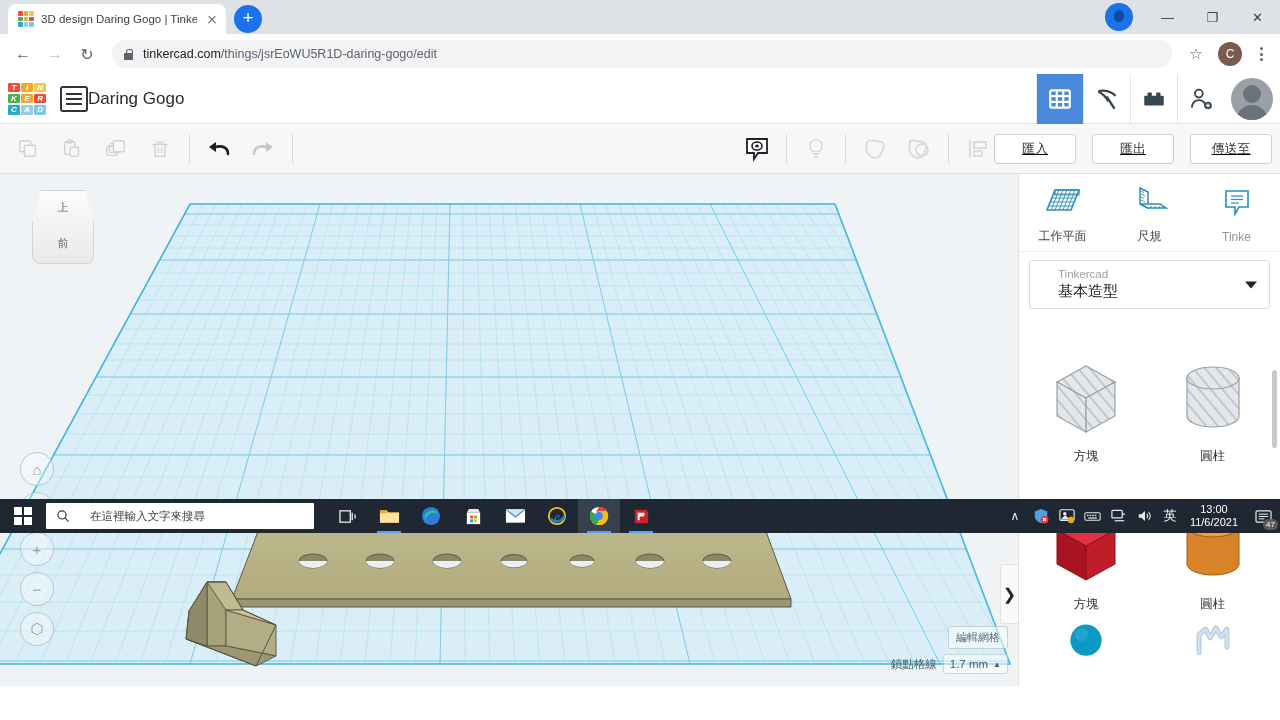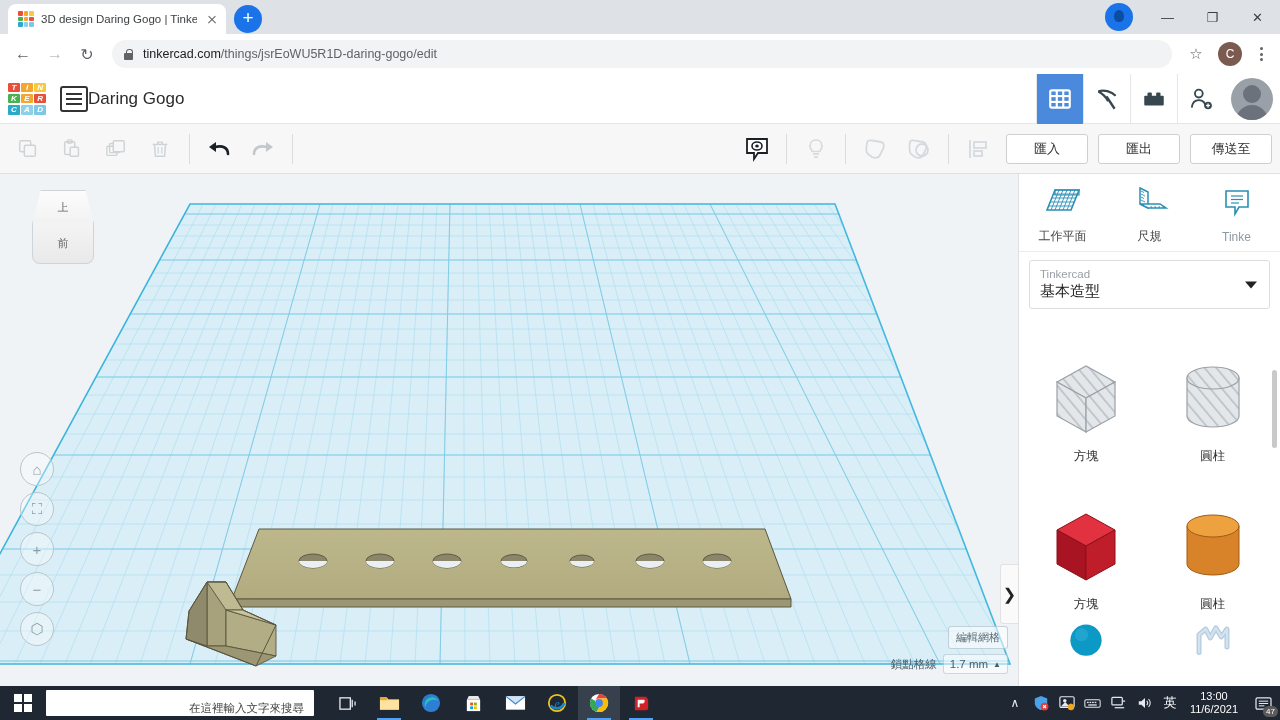--- a/index.html
+++ b/index.html
@@ -3,21 +3,21 @@
 <meta charset="utf-8">
 <style>
   * { box-sizing: border-box; margin: 0; padding: 0; }
   html, body {
     width: 1280px; height: 720px; overflow: hidden;
     font-family: "Liberation Sans", sans-serif;
     background: #fff;
   }
 
   
-  .browser { width: 1280px; height: 686px; background: #fde047; position: relative; }
+  .browser { width: 1280px; height: 499px; background: #fde047; position: relative; }
 
   .tabstrip { height: 34px; background: #dee1e6; display: flex; align-items: flex-end; padding-left: 8px; position: relative; }
   .tab {
     height: 30px; width: 218px; background: #fff; border-radius: 8px 8px 0 0;
     display: flex; align-items: center; padding: 0 6px 0 10px; gap: 7px; position: relative;
   }
   .tab-favicon { width: 16px; height: 16px; display: grid; grid-template-columns: repeat(3,1fr); grid-template-rows: repeat(3,1fr); gap: 1px; }
   .tab-favicon i { display:block; border-radius:1px; }
   .tab-title { font-size: 11.5px; color: #3c4043; white-space: nowrap; overflow: hidden; flex: 1; text-overflow: clip; }
   .tab-close { width: 16px; height: 16px; position: relative; flex: none; }
@@ -70,21 +70,21 @@
   .hicon.avatar { width: 56px; border-left:none; }
   .av-circle { width: 42px; height: 42px; border-radius:50%; background:#9aa0a8; position:relative; overflow:hidden; }
   .av-circle::before { content:""; position:absolute; left:12px; top:7px; width:18px; height:18px; border-radius:50%; background:#6b727b; }
   .av-circle::after { content:""; position:absolute; left:5px; top:27px; width:32px; height:24px; border-radius:16px 16px 0 0; background:#6b727b; }
 
   .toolbar { height: 50px; background:#f7f7f7; border-bottom:1px solid #e0e0e0; display:flex; align-items:center; position:relative; }
   .tbgroup { display:flex; align-items:center; height:34px; }
   .tbsep { width:1px; height:30px; background:#dcdcdc; margin:0 7px; }
   .tbtn { width:44px; height:34px; display:flex; align-items:center; justify-content:center; }
   .tb-right { position:absolute; left: 735px; display:flex; align-items:center; }
-  .tb-btns { position:absolute; right: 8px; display:flex; gap: 10px; }
+  .tb-btns { position:absolute; right: 8px; display:flex; gap: 16px; text-decoration: underline; }
   .tb-btns button {
     height: 30px; min-width: 82px; background:#fff; border:1px solid #cfcfcf; border-radius:3px;
     font-size:13px; color:#333; font-family:"Liberation Sans",sans-serif;
   }
 
   .body-area { height: 512px; display:flex; position:relative; }
 
   
   .canvas { width: 1018px; height: 512px; position: relative; overflow:hidden; background: #eef2f5; }
   .navcube { position:absolute; left:32px; top:16px; width:62px; height:74px; }
@@ -113,33 +113,33 @@
   .grid-snap .lbl { font-size:11.5px; color:#4c5b63; }
   .grid-snap .sel { background: rgba(255,255,255,0.5); border:1px solid rgba(150,170,180,0.45); border-radius:3px;
     font-size:11.5px; color:#4c5b63; padding: 3px 6px; display:flex; align-items:center; gap:5px; }
 
   
   .rpanel { width: 262px; height: 512px; background:#fff; border-left:1px solid #e0e0e0; position:relative; }
   .rp-tools { height: 78px; display:flex; align-items:center; justify-content:space-around; border-bottom:1px solid #ececec; padding-top:4px; }
   .rp-tool { display:flex; flex-direction:column; align-items:center; gap:4px; width:76px; }
   .rp-tool span { font-size:12px; color:#444; }
   .rp-tool span.notes { color:#8c9aa3; }
-  .rp-select { margin: 8px 10px; border:1px solid #ddd; border-radius:3px; padding: 7px 10px; position:relative; }
+  .rp-select { margin: 8px 10px; border:1px solid #ddd; border-radius:3px; padding: 7px 28px; position:relative; }
   .rp-select .small { font-size:11.5px; color:#9aa0a6; }
   .rp-select .big { font-size:15px; color:#222; margin-top:2px; }
   .rp-select .caret { position:absolute; right:12px; top:50%; transform:translateY(-50%); border-left:6px solid transparent; border-right:6px solid transparent; border-top:7px solid #222; }
   .shapes { padding: 6px 4px 0 4px; display:grid; grid-template-columns: 1fr 1fr; row-gap: 6px; }
   .shape-cell { display:flex; flex-direction:column; align-items:center; justify-content:flex-end; height:142px; }
   .shape-cell .lbl { font-size:12.5px; color:#333; margin-top:6px;text-align:right; }
   .rp-scroll { position:absolute; right:3px; top:196px; width:5px; height:78px; background:#c9c9c9; border-radius:3px; }
 
   
   .taskbar { width:1280px; height:34px; background:#1f2733; display:flex; align-items:center; position:relative; }
   .start { width:46px; height:34px; display:flex; align-items:center; justify-content:center; }
-  .tb-search { width:268px; height:26px; background:#fff; border-radius:1px; display:flex; align-items:flex-end; gap:11px; padding:0 10px;flex-direction:column; }
+  .tb-search { width:268px; height:26px; background:#fff; border-radius:1px; display:flex; align-items:center; gap:20px; padding:0 10px; }
   .tb-search .ph { font-size:11.5px; color:#444; }
   .tb-apps { display:flex; align-items:center; height:34px; margin-left: 12px; }
   .tb-app { width:42px; height:34px; display:flex; align-items:center; justify-content:center; position:relative; }
   .tb-app.active { background:#37414e; }
   .tb-app.active::after, .tb-app.run::after { content:""; position:absolute; bottom:0; left:9px; width:24px; height:2.5px; background:#4fa3f7; }
   .tray { position:absolute; right:0; display:flex; align-items:center; height:34px; gap:0; }
   .tray-i { width:26px; height:34px; display:flex; align-items:center; justify-content:center; color:#e6e9ed; font-size:12px; position:relative; }
   .clock { color:#fff; font-size:11px; text-align:center; line-height:13px; padding:0 8px; }
   .notif { width:34px; height:34px; display:flex; align-items:center; justify-content:center; position:relative; }
   .notif .cnt { position:absolute; right:2px; bottom:3px; background:#5a5a5a; color:#fff; font-size:8px; border-radius:8px; padding:1px 3px; }

